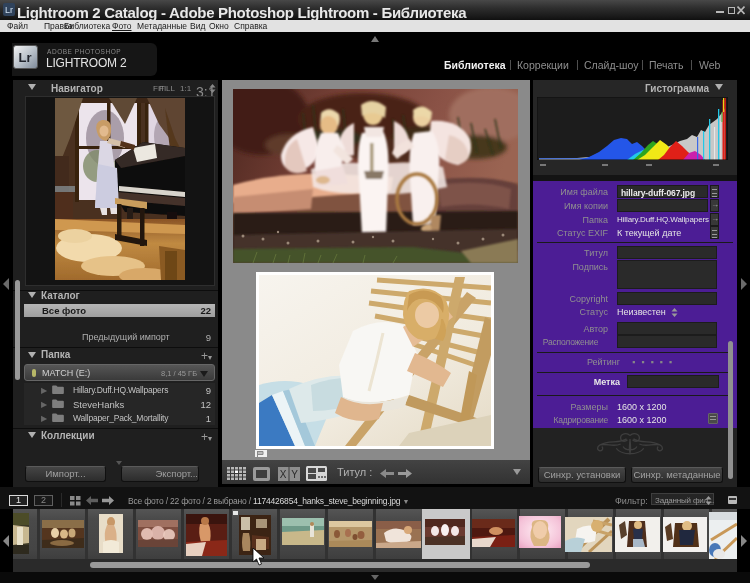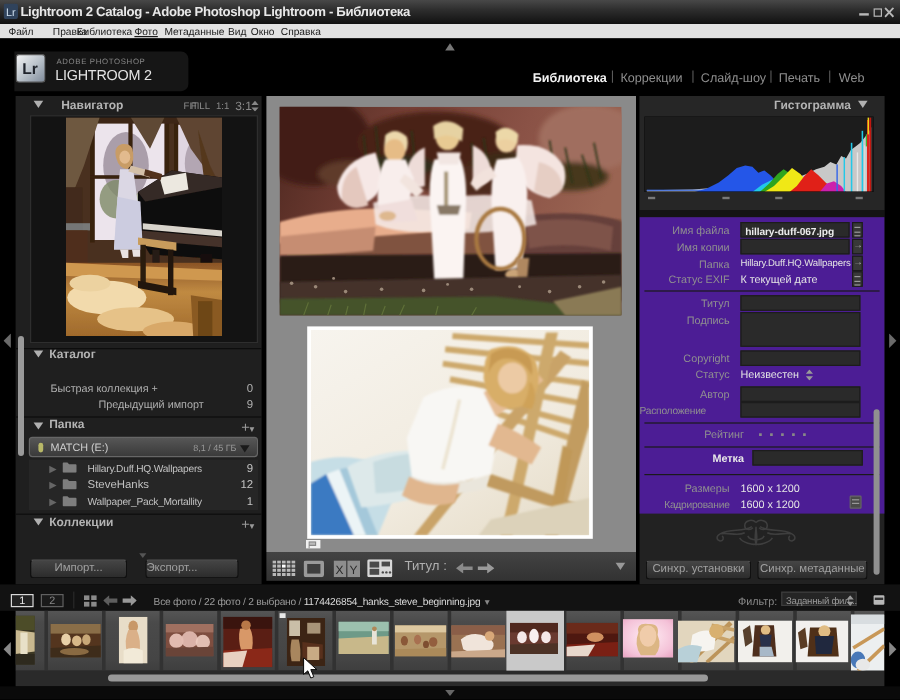--- a/index.html
+++ b/index.html
@@ -10,21 +10,21 @@
   .tri-u { width:0; height:0; border-left:4px solid transparent; border-right:4px solid transparent; border-bottom:6px solid #8a8a8a; }
 </style>
 </head>
 <body>
 
 <div class="abs" style="left:0;top:0;width:750px;height:20px;background:linear-gradient(#484848,#2e2e2e 40%,#181818 85%,#101010);">
   <svg class="abs" style="left:3px;top:3px;" width="12" height="13" viewBox="0 0 12 13">
     <rect x="0" y="0" width="12" height="13" rx="2" fill="#30435c"></rect>
     <text x="6" y="10" font-size="9" fill="#cfe0f0" text-anchor="middle" font-family="Liberation Sans">Lr</text>
   </svg>
-  <div class="abs" style="left:17px;top:4px;font-size:11px;font-weight:bold;color:#e8e8e8;letter-spacing:-0.3px;">Lightroom 2 Catalog - Adobe Photoshop Lightroom - Библиотека</div>
+  <div class="abs" style="left:17px;top:4px;font-size:15px;font-weight:bold;color:#e8e8e8;letter-spacing:-0.3px;">Lightroom 2 Catalog - Adobe Photoshop Lightroom - Библиотека</div>
   <div class="abs" style="left:716px;top:11px;width:8px;height:2px;background:#b8b8b8;"></div>
   <div class="abs" style="left:728px;top:7px;width:7px;height:7px;border:1.5px solid #b8b8b8;"></div>
   <svg class="abs" style="left:737px;top:6px;" width="8" height="9" viewBox="0 0 8 9">
       <path d="M0.5 0.5 L7.5 8 M7.5 0.5 L0.5 8" stroke="#b8b8b8" stroke-width="1.6"></path>
     </svg>
 </div>
 
 <div class="abs" style="left:0;top:20px;width:750px;height:12px;background:#e2e2e2;color:#1a1a1a;font-size:8.5px;">
   <span class="abs" style="left:7px;top:1px;">Файл</span>
   <span class="abs" style="left:44px;top:1px;">Правка</span>
@@ -78,21 +78,21 @@
   </svg>
 <div class="abs" style="left:728px;top:341px;width:5px;height:138px;background:#909090;border-radius:2.5px;z-index:10;"></div>
 
 <div class="abs" id="leftpanel" style="left:13px;top:80px;width:205px;height:407px;background:#1f1f1f;font-size:9.5px;color:#a8a8a8;">
 
   <div class="tri-d abs" style="left:15px;top:4px;"></div>
   <div class="abs" style="left:38px;top:3px;font-size:10px;font-weight:bold;color:#b4b4b4;">Навигатор</div>
   <span class="abs" style="left:128px;top:4px;font-size:8px;color:#8a8a8a;padding-left:12px;">FIT</span>
   <span class="abs" style="left:146px;top:4px;font-size:8px;color:#8a8a8a;">FILL</span>
   <span class="abs" style="left:167px;top:4px;font-size:8px;color:#8a8a8a;">1:1</span>
-  <span class="abs" style="left:183px;top:4px;font-size:10px;color:#8a8a8a;">3:1</span>
+  <span class="abs" style="left:183px;top:4px;font-size:14px;color:#8a8a8a;">3:1</span>
   <svg class="abs" style="left:196px;top:4px;" width="7" height="9" viewBox="0 0 7 9">
       <path d="M3.5 0 L6.5 3.5 L0.5 3.5 Z M3.5 9 L6.5 5.5 L0.5 5.5 Z" fill="#888"></path>
     </svg>
 
   <div class="abs" style="left:12px;top:16px;width:190px;height:190px;background:#131313;border:1px solid #2e2e2e;"></div>
   <svg class="abs" style="left:42px;top:18px;" width="130" height="182" viewBox="0 0 130 182">
     <defs>
         <filter id="softn" x="-20%" y="-20%" width="140%" height="140%">
           <feGaussianBlur stdDeviation="0.6"></feGaussianBlur>
         </filter>
@@ -161,23 +161,23 @@
       <rect x="85" y="110" width="4.5" height="38" fill="#241808"></rect>
       <path d="M60 136 L92 142 L92 148 L60 142 Z" fill="#221608"></path>
       <path d="M104 148 L130 152 L130 182 L106 182 Z" fill="#8a5a24"></path>
       <rect x="110" y="153" width="12" height="29" fill="#6e4616"></rect>
     </g>
   </svg>
 
   <div class="abs" style="left:0;top:210px;width:205px;height:1px;background:#0d0d0d;"></div>
   <div class="tri-d abs" style="left:15px;top:212px;"></div>
   <div class="abs" style="left:28px;top:210px;font-size:10px;font-weight:bold;color:#b4b4b4;">Каталог</div>
-  <div class="abs" style="left:11px;top:238px;width:191px;height:13px;color:#b0b0b0;">
-    <span class="abs" style="left:18px;top:1px;font-size:9px;">Быстрая коллекция +</span>
-    <span class="abs" style="right:4px;top:1px;">0</span>
+  <div class="abs" style="left:11px;top:224px;width:191px;height:13px;background:linear-gradient(#b6b6b6,#9e9e9e);color:#1a1a1a;">
+    <span class="abs" style="left:18px;top:1px;font-weight:bold;">Все фото</span>
+    <span class="abs" style="right:4px;top:1px;font-weight:bold;">22</span>
   </div>
   <div class="abs" style="left:11px;top:251px;width:191px;height:13px;color:#b0b0b0;">
     <span class="abs" style="left:18px;top:1px;font-size:9px;margin-left:40px;">Предыдущий импорт</span>
     <span class="abs" style="right:4px;top:1px;">9</span>
   </div>
 
   <div class="abs" style="left:0;top:267px;width:205px;height:1px;background:#0d0d0d;"></div>
   <div class="tri-d abs" style="left:15px;top:272px;"></div>
   <div class="abs" style="left:28px;top:269px;font-size:10px;font-weight:bold;color:#b4b4b4;">Папка</div>
   <div class="abs" style="left:188px;top:269px;font-size:12px;color:#999;">+<span style="font-size:8px;">▾</span></div>
@@ -210,21 +210,21 @@
     <span class="abs" style="right:4px;top:30px;color:#c2c2c2;">1</span>
   </div>
 
   <div class="abs" style="left:0;top:348px;width:205px;height:1px;background:#0d0d0d;"></div>
   <div class="tri-d abs" style="left:15px;top:352px;"></div>
   <div class="abs" style="left:28px;top:350px;font-size:10px;font-weight:bold;color:#b4b4b4;">Коллекции</div>
   <div class="abs" style="left:188px;top:350px;font-size:12px;color:#999;">+<span style="font-size:8px;">▾</span></div>
 
   <div class="tri-d abs" style="left:103px;top:381px;border-top-color:#555;border-left-width:3px;border-right-width:3px;border-top-width:4px;"></div>
   <div class="abs" style="left:12px;top:386px;width:81px;height:16px;background:linear-gradient(#454545,#2c2c2c);border:1px solid #101010;border-top-color:#5a5a5a;border-radius:3px;color:#a0a0a0;text-align:center;line-height:14px;font-size:9.5px;">Импорт...</div>
-  <div class="abs" style="left:108px;top:386px;width:78px;height:16px;background:linear-gradient(#454545,#2c2c2c);border:1px solid #101010;border-top-color:#5a5a5a;border-radius:3px;color:#a0a0a0;text-align:left;line-height:14px;font-size:9.5px;">Экспорт...</div>
+  <div class="abs" style="left:108px;top:386px;width:78px;height:16px;background:linear-gradient(#454545,#2c2c2c);border:1px solid #101010;border-top-color:#5a5a5a;border-radius:3px;color:#a0a0a0;text-align:right;line-height:14px;font-size:9.5px;">Экспорт...</div>
 </div>
 
 <div class="abs" id="center" style="left:222px;top:80px;width:308px;height:380px;background:#8a8a8a;">
 
   <svg class="abs" style="left:11px;top:9px;" width="285" height="174" viewBox="0 0 285 174">
     <defs>
       <linearGradient id="p1bg" x1="0" y1="0" x2="1" y2="0.25">
         <stop offset="0" stop-color="#4e2820"></stop>
           <stop offset="0.35" stop-color="#743f35"></stop>
         <stop offset="0.7" stop-color="#8a5246"></stop>
@@ -513,21 +513,21 @@
     <div class="abs" style="left:84px;top:79px;width:100px;height:29px;background:#2a2a2a;border:1px solid #1c1c1c;"></div>
     <div class="abs" style="left:0;top:113px;width:75px;text-align:right;">Copyright</div>
     <div class="abs" style="left:84px;top:111px;width:100px;height:13px;background:#2a2a2a;border:1px solid #1c1c1c;"></div>
     <div class="abs" style="left:0;top:126px;width:75px;text-align:right;">Статус</div>
     <div class="abs" style="left:84px;top:126px;color:#e4e4e4;">Неизвестен</div>
     <svg class="abs" style="left:138px;top:127px;" width="7" height="9" viewBox="0 0 7 9">
         <path d="M3.5 0 L6.5 3.5 L0.5 3.5 Z M3.5 9 L6.5 5.5 L0.5 5.5 Z" fill="#999"></path>
       </svg>
     <div class="abs" style="left:0;top:143px;width:75px;text-align:right;">Автор</div>
     <div class="abs" style="left:84px;top:141px;width:100px;height:13px;background:#2a2a2a;border:1px solid #1c1c1c;"></div>
-    <div class="abs" style="left:0;top:156px;width:75px;text-align:left;font-size:8.5px;letter-spacing:-0.2px;">Расположение</div>
+    <div class="abs" style="left:0;top:156px;width:75px;text-align:center;font-size:8.5px;letter-spacing:-0.2px;">Расположение</div>
     <div class="abs" style="left:84px;top:154px;width:100px;height:13px;background:#2a2a2a;border:1px solid #1c1c1c;"></div>
     <div class="abs" style="left:4px;top:171px;width:196px;height:1px;background:#1a1a1a;"></div>
     <div class="abs" style="left:0;top:176px;width:87px;text-align:right;">Рейтинг</div>
     <div class="abs" style="left:99px;top:176px;letter-spacing:6px;color:#888;font-size:9px;">▪▪▪▪▪</div>
     <div class="abs" style="left:4px;top:191px;width:196px;height:1px;background:#1a1a1a;"></div>
     <div class="abs" style="left:0;top:196px;width:87px;text-align:right;color:#e8e8e8;font-weight:bold;">Метка</div>
     <div class="abs" style="left:94px;top:194px;width:92px;height:13px;background:#2a2a2a;border:1px solid #1c1c1c;"></div>
     <div class="abs" style="left:4px;top:214px;width:196px;height:1px;background:#1a1a1a;"></div>
     <div class="abs" style="left:0;top:221px;width:75px;text-align:right;">Размеры</div>
     <div class="abs" style="left:84px;top:221px;color:#e4e4e4;">1600 x 1200</div>

